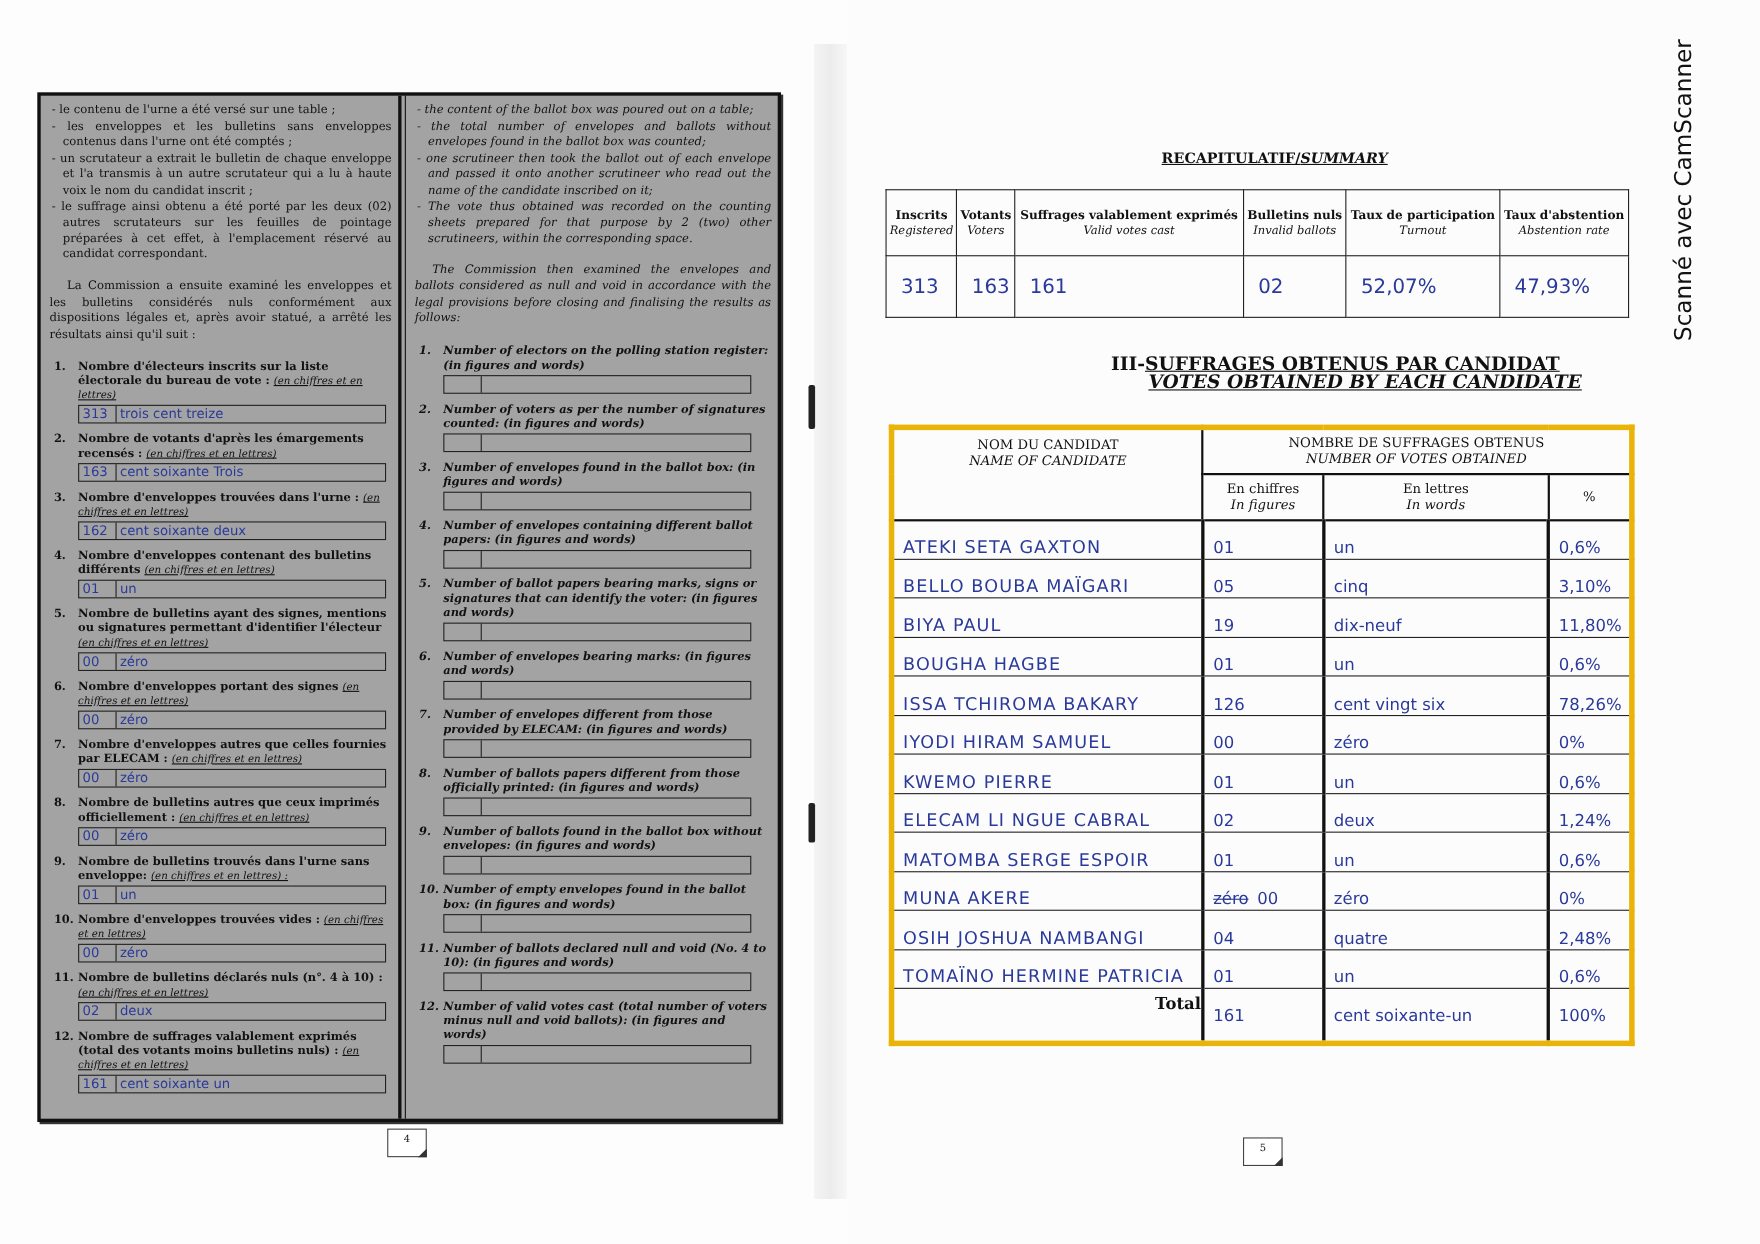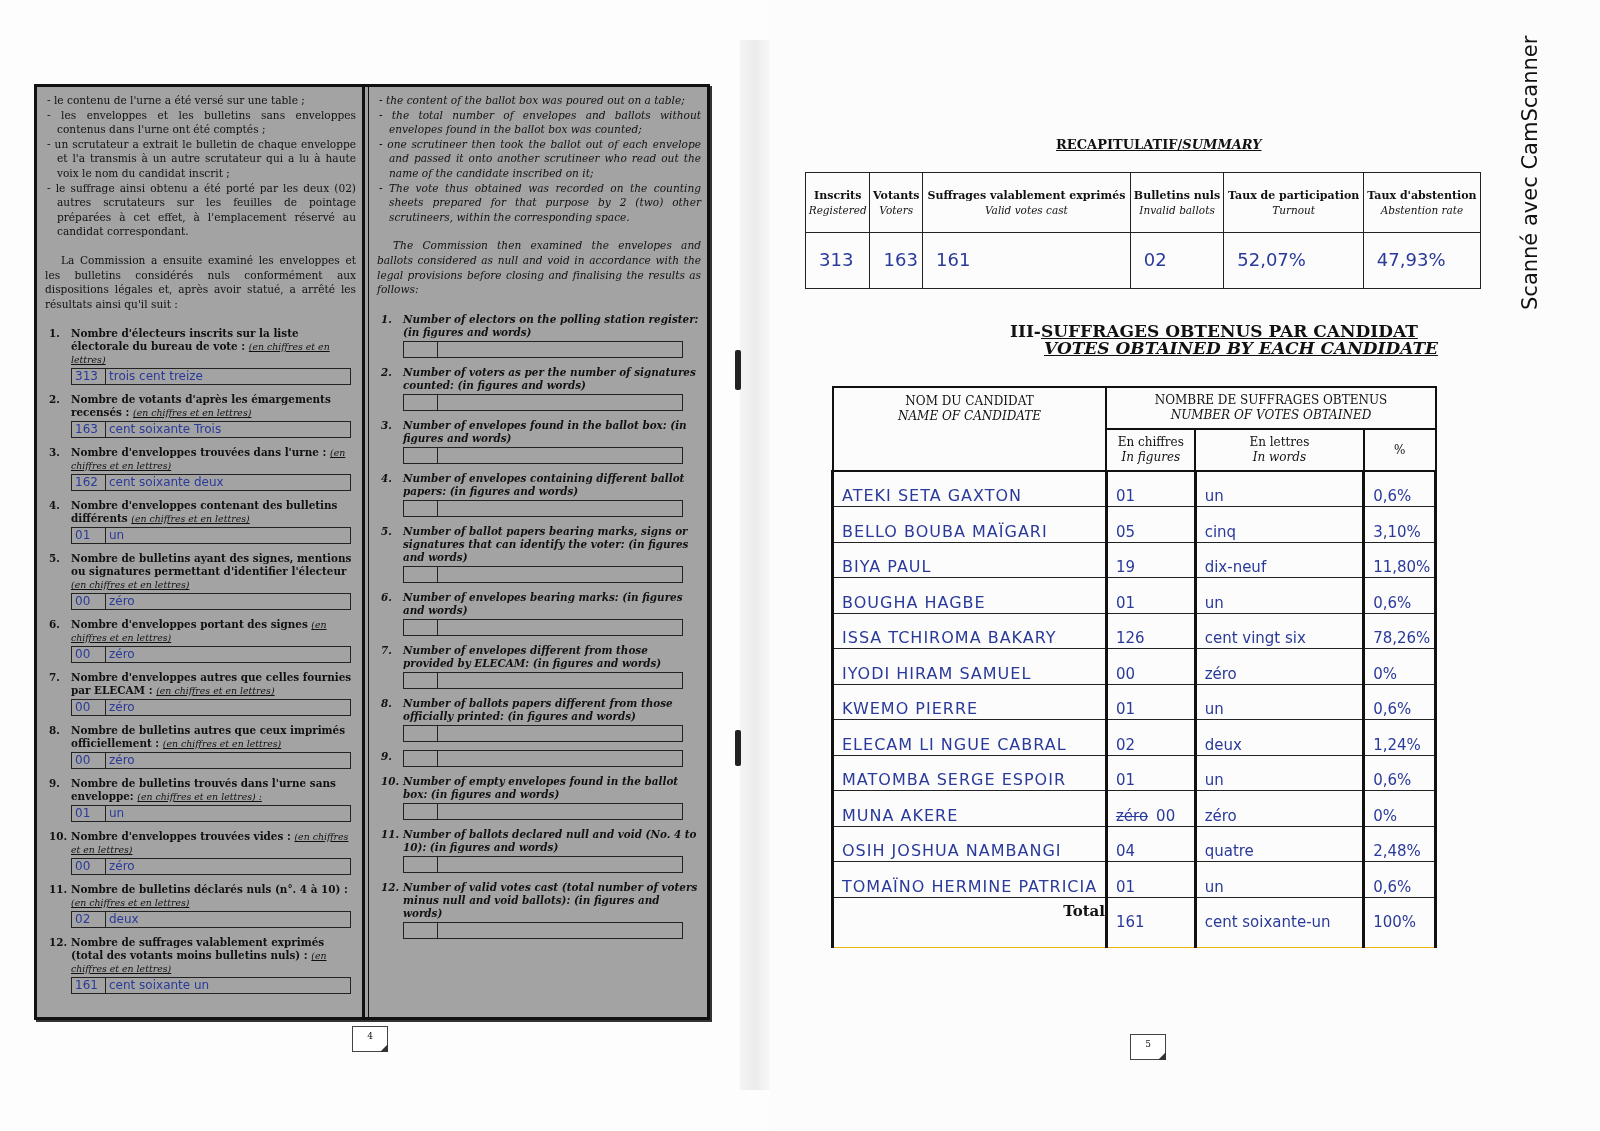--- a/index.html
+++ b/index.html
@@ -42,21 +42,21 @@
   table.summary th, table.summary td { border: 1.5px solid #222; text-align: center; }
   table.summary th { height: 60px; font-size: 11px; line-height: 14px; font-weight: bold; padding: 2px; }
   table.summary th .en { font-weight: normal; font-style: italic; font-size: 10.5px; display: block; }
   table.summary td { height: 56px; text-align: left; padding-left: 10px; }
   table.summary td .hand { font-size: 18px; }
 
   .sec3 { position: absolute; left: 1010px; top: 323px; font-size: 17px; font-weight: bold; line-height: 17px; }
   .sec3 .l1 span { text-decoration: underline; }
   .sec3 .l2 { padding-left: 34px; font-style: italic; text-decoration: underline; }
 
-  table.votes { position: absolute; left: 831px; top: 386px; width: 606px; border-collapse: collapse; border: 1px solid #eab308; }
+  table.votes { position: absolute; left: 808px; top: 386px; width: 678px; border-collapse: collapse; border: 5px solid #eab308; }
   table.votes th { border: 2px solid #111; font-weight: normal; font-size: 12px; line-height: 15px; text-align: center; }
   table.votes th .en { font-style: italic; display: block; }
   table.votes td { border-left: 3px solid #111; border-right: 3px solid #111; height: 35.5px; border-bottom: 1px solid #222; vertical-align: bottom; }
   table.votes td .hand { font-size: 15px; line-height: 20px; padding-left: 8px; }
   table.votes td.name .hand { font-size: 16px; letter-spacing: 1px; }
   table.votes tr.total td { border-bottom: none; height: 50px; vertical-align: middle; }
   .total-label { font-family: "DejaVu Serif", serif; font-weight: bold; font-size: 15px; text-align: right; display: block; margin-top: -20px; }
   .strike { text-decoration: line-through; }
 
   .watermark { position: absolute; left: 1518px; top: 310px; transform: rotate(-90deg); transform-origin: left top; font-family: "DejaVu Sans", sans-serif; font-size: 21px; color: #111; white-space: nowrap; }
@@ -230,21 +230,21 @@
           </div>
         </div>
       <div class="q">
           <div class="q-text"><span class="q-num">8.</span><span>Number of ballots papers different from those officially printed: (in figures and words)</span></div>
           <div class="answer-box">
             <div class="ans-fig"></div>
             <div class="ans-words"></div>
           </div>
         </div>
       <div class="q">
-          <div class="q-text"><span class="q-num">9.</span></div>
+          <div class="q-text"><span class="q-num">9.</span><span>Number of ballots found in the ballot box without envelopes: (in figures and words)</span></div>
           <div class="answer-box">
             <div class="ans-fig"></div>
             <div class="ans-words"></div>
           </div>
         </div>
       <div class="q">
           <div class="q-text"><span class="q-num">10.</span><span>Number of empty envelopes found in the ballot box: (in figures and words)</span></div>
           <div class="answer-box">
             <div class="ans-fig"></div>
             <div class="ans-words"></div>

